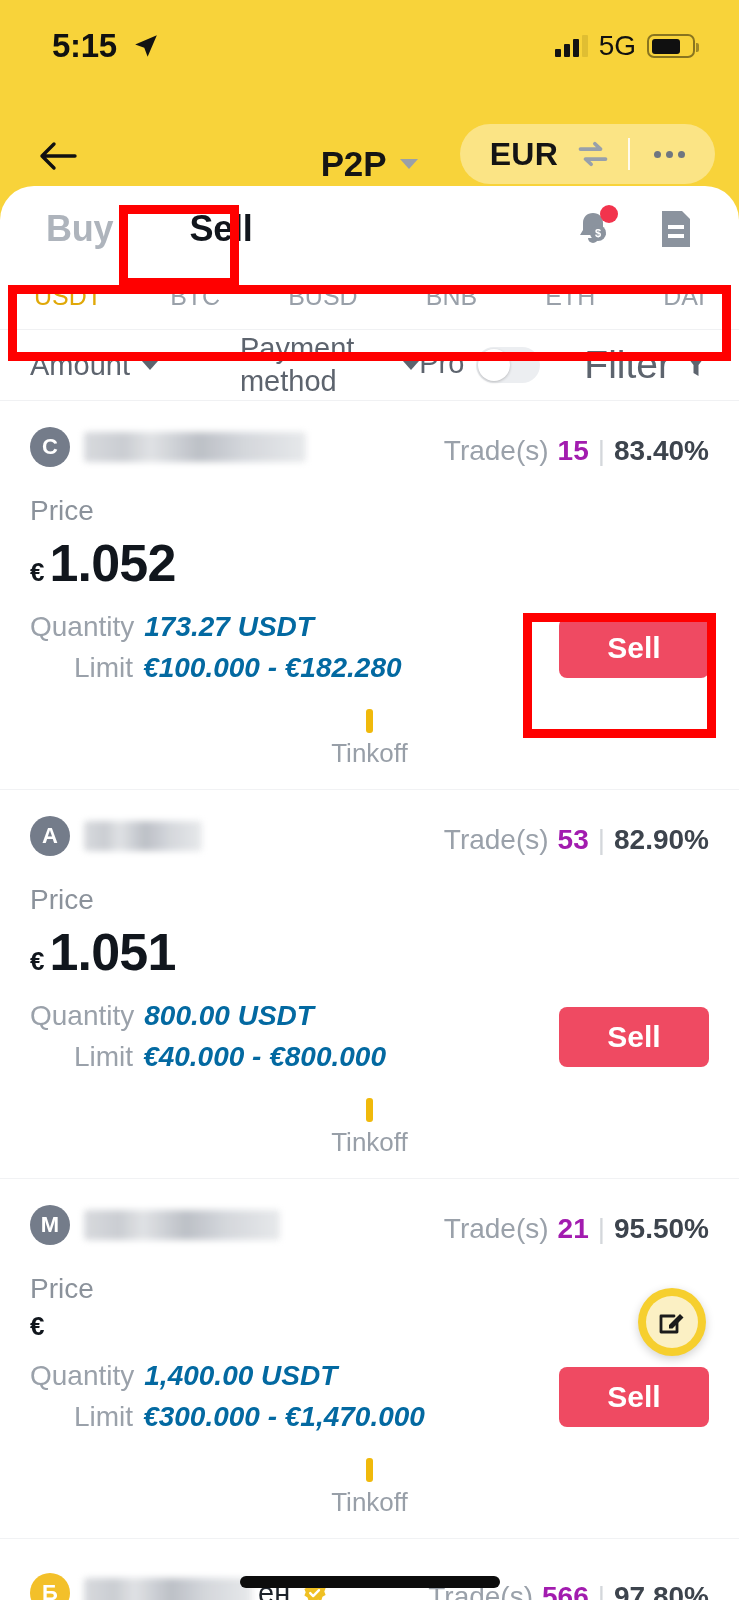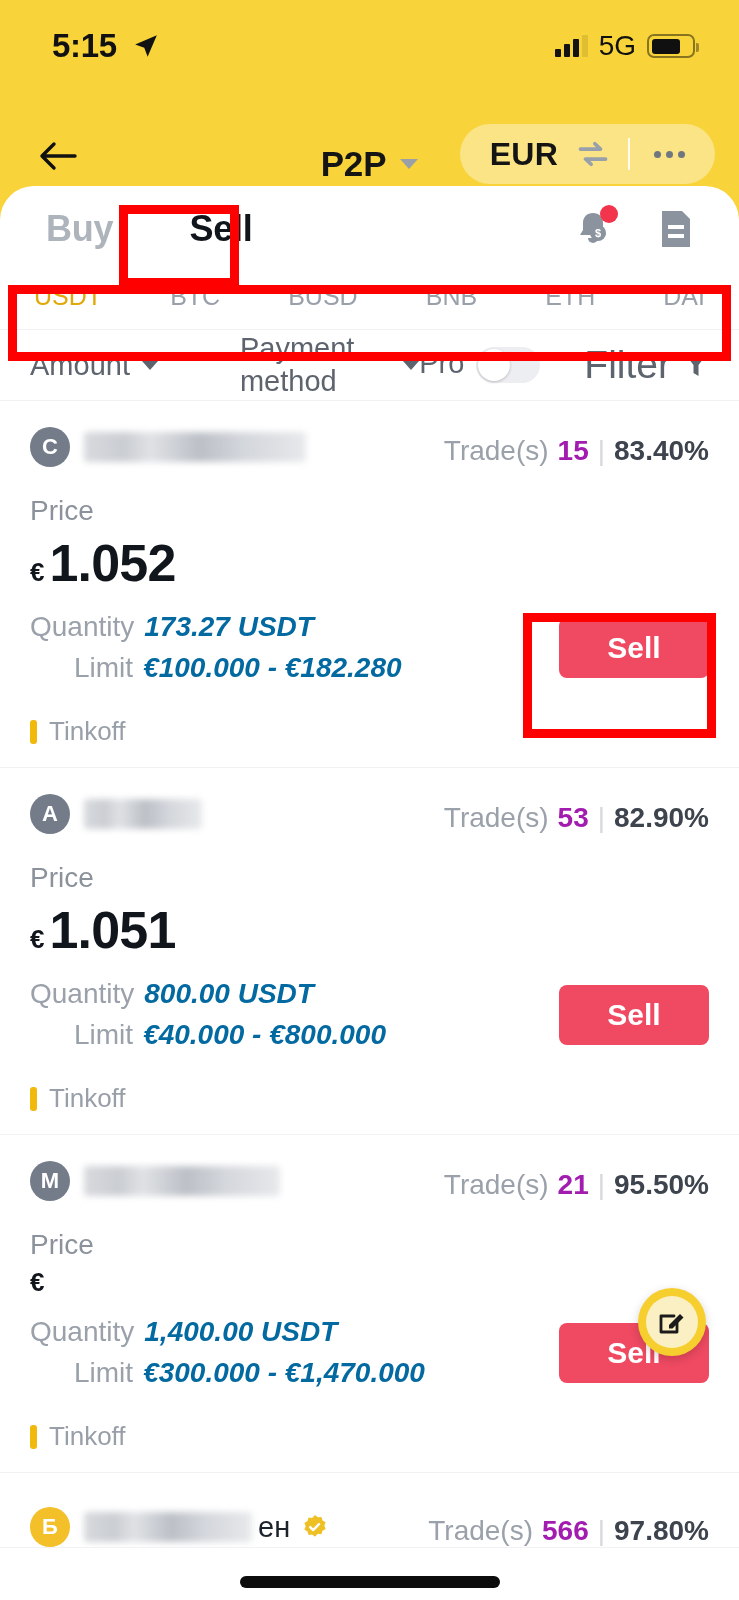--- a/index.html
+++ b/index.html
@@ -272,21 +272,21 @@
     border-radius: 8px;
     color: #fff;
     font-size: 30px;
     font-weight: 600;
     display: flex; align-items: center; justify-content: center;
     border: none;
     cursor: pointer;
     margin-bottom: 6px;
     font-family: "Liberation Sans", sans-serif;
   }
-  .pay-row { display: flex; align-items: center; gap: 12px; margin-top: 32px; padding-bottom: 20px; }
+  .pay-row { display: flex; align-items: center; gap: 5px; margin-top: 25px; padding-bottom: 20px; flex-direction: column; }
   .pay-bar { width: 7px; height: 24px; background: #F0B90B; border-radius: 3px; }
   .pay-name { font-size: 26px; color: #989fa8; }
 
   
   .fab {
     position: absolute;
     right: 33px; top: 1288px;
     width: 68px; height: 68px;
     border-radius: 50%;
     background: #F6CF2E;

